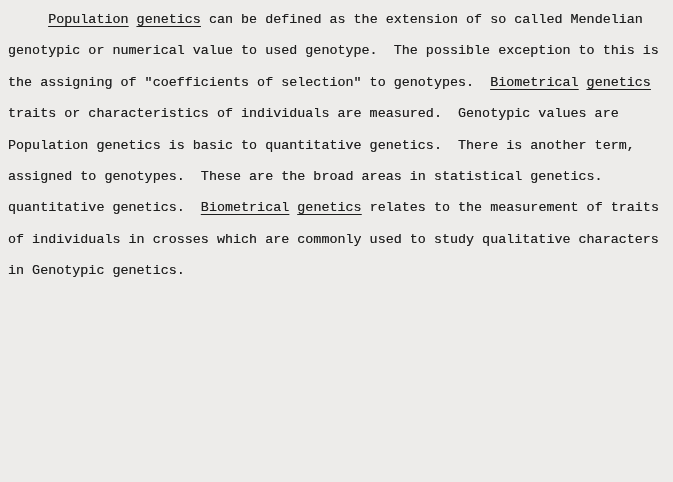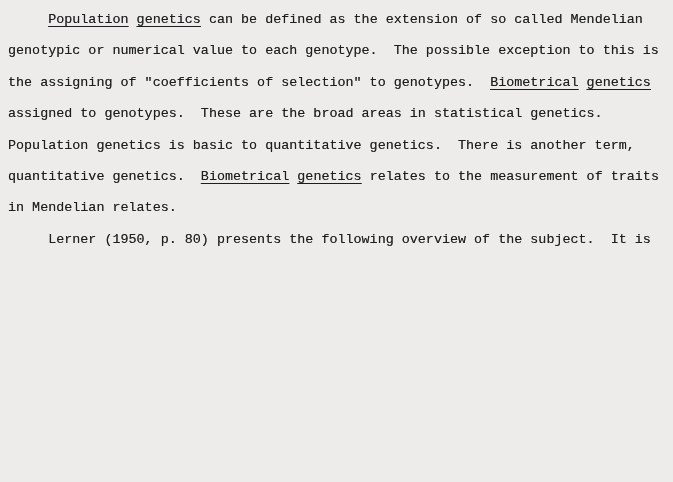--- a/index.html
+++ b/index.html
@@ -33,32 +33,33 @@
 </style>
 </head>
 <body>
 
 <div class="page">
 
   <div class="line"><span>     </span><span class="u">Population</span><span> </span><span class="u">genetics</span><span> can be defined as the extension of so called Mendelian</span></div>
 
 
 
-  <div class="line"><span>genotypic or numerical value to each genotype.  The possible exception to this is</span></div>
+  <div class="line"><span>genotypic or numerical value to used genotype.  The possible exception to this is</span></div>
 
   <div class="line"><span>the assigning of "coefficients of selection" to genotypes.  </span><span class="u">Biometrical</span><span> </span><span class="u">genetics</span></div>
 
 
+  <div class="line"><span>traits or characteristics of individuals are measured.  Genotypic values are</span></div>
+
+  <div class="line"><span>Population genetics is basic to quantitative genetics.  There is another term,</span></div>
 
   <div class="line"><span>assigned to genotypes.  These are the broad areas in statistical genetics.</span></div>
-
-  <div class="line"><span>Population genetics is basic to quantitative genetics.  There is another term,</span></div>
 
 
   <div class="line"><span>quantitative genetics.  </span><span class="u">Biometrical</span><span> </span><span class="u">genetics</span><span> relates to the measurement of traits</span></div>
 
+  <div class="line"><span>of individuals in crosses which are commonly used to study qualitative characters</span></div>
 
-  <div class="line"><span>in Mendelian relates.</span></div>
+  <div class="line"><span>in Genotypic genetics.</span></div>
 
-  <div class="line"><span>     Lerner (1950, p. 80) presents the following overview of the subject.  It is</span></div>
 
 
 </div>
 
 </body></html>

